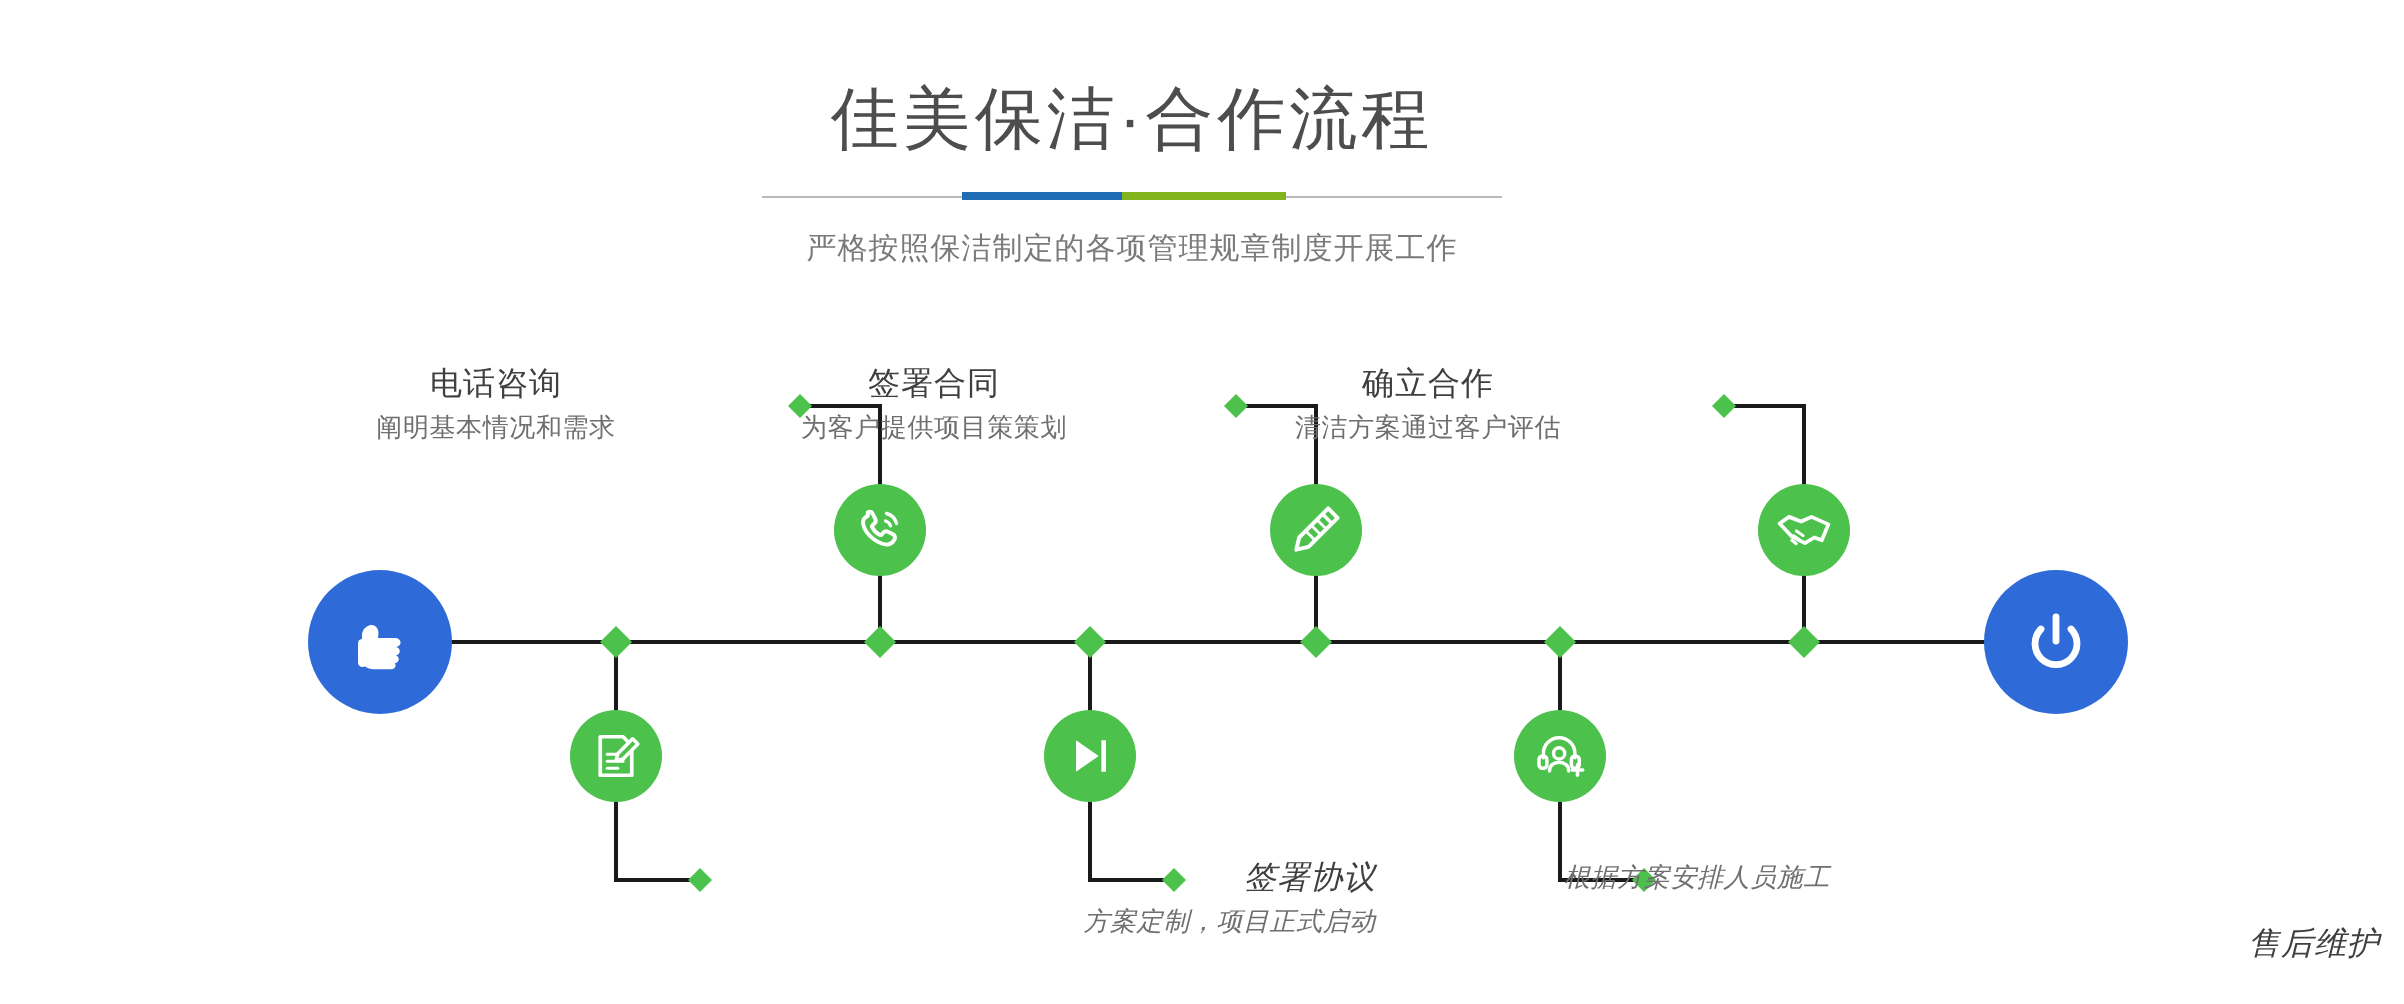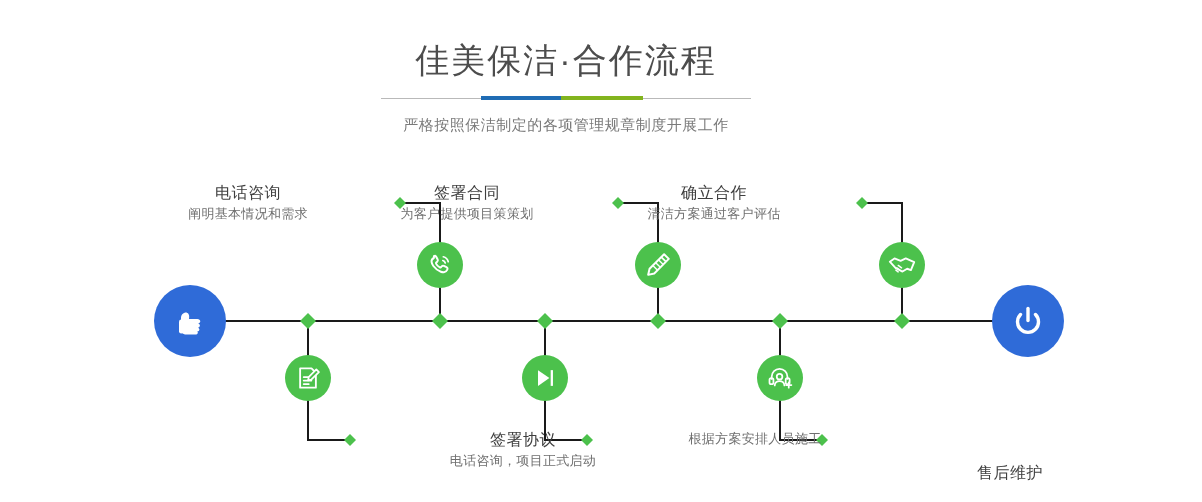--- a/index.html
+++ b/index.html
@@ -118,21 +118,21 @@
     color: #3f3f3f;
     letter-spacing: 0.5px;
   }
   .caption .cap-desc {
     font-size: 13px;
     line-height: 20px;
     color: #6f6f6f;
     letter-spacing: 0.3px;
   }
   .caption.above { text-align: center; }
-  .caption.below { text-align: center; }
+  .caption.below { text-align: right; font-style: italic; }
 </style>
 </head>
 <body>
 
 <div class="header">
   <h1 class="page-title">佳美保洁·合作流程</h1>
   <div class="divider-wrap">
     <div class="divider-line"></div>
     <div class="divider-seg blue"></div>
     <div class="divider-seg green"></div>
@@ -213,21 +213,21 @@
     <svg width="28" height="28" viewBox="0 0 32 32">
       <path fill="none" stroke="#ffffff" stroke-width="2.1" stroke-linejoin="round" d="M7 5h13l5 5v17H7z"></path>
       <line x1="11" y1="15" x2="20" y2="15" stroke="#ffffff" stroke-width="1.8" stroke-linecap="round"></line>
       <line x1="11" y1="19" x2="20" y2="19" stroke="#ffffff" stroke-width="1.8" stroke-linecap="round"></line>
       <line x1="11" y1="23" x2="17" y2="23" stroke="#ffffff" stroke-width="1.8" stroke-linecap="round"></line>
       <path fill="#4cc14c" stroke="#ffffff" stroke-width="2" stroke-linejoin="round" d="M25.5 6.2 17 14.7l-1 4 4-1 8.5-8.5z"></path>
     </svg>
   </div>
   <div class="caption below" style="left:358px; top:429px; width:330px;">
     <div class="cap-title">签署协议</div>
-    <div class="cap-desc">电话咨询，项目正式启动</div>
+    <div class="cap-desc">方案定制，项目正式启动</div>
   </div>
 
   <div class="node" style="left:635px; top:242px;">
     <svg width="30" height="30" viewBox="0 0 32 32">
       <path fill="none" stroke="#ffffff" stroke-width="2.1" stroke-linejoin="round" d="M22.5 4.5 27.5 9.5 12 25l-6.5 1.5L7 20z"></path>
       <line x1="19.5" y1="7.5" x2="24.5" y2="12.5" stroke="#ffffff" stroke-width="1.8"></line>
       <line x1="16.5" y1="10.5" x2="21.5" y2="15.5" stroke="#ffffff" stroke-width="1.5"></line>
       <line x1="13.5" y1="13.5" x2="18.5" y2="18.5" stroke="#ffffff" stroke-width="1.5"></line>
       <line x1="10.5" y1="16.5" x2="15.5" y2="21.5" stroke="#ffffff" stroke-width="1.5"></line>
     </svg>

